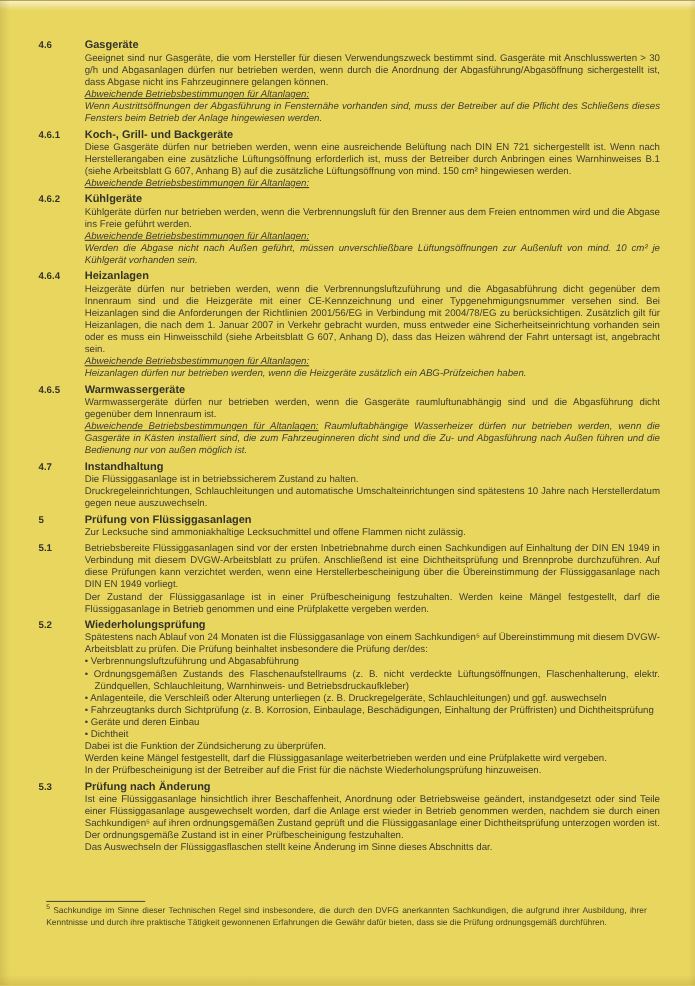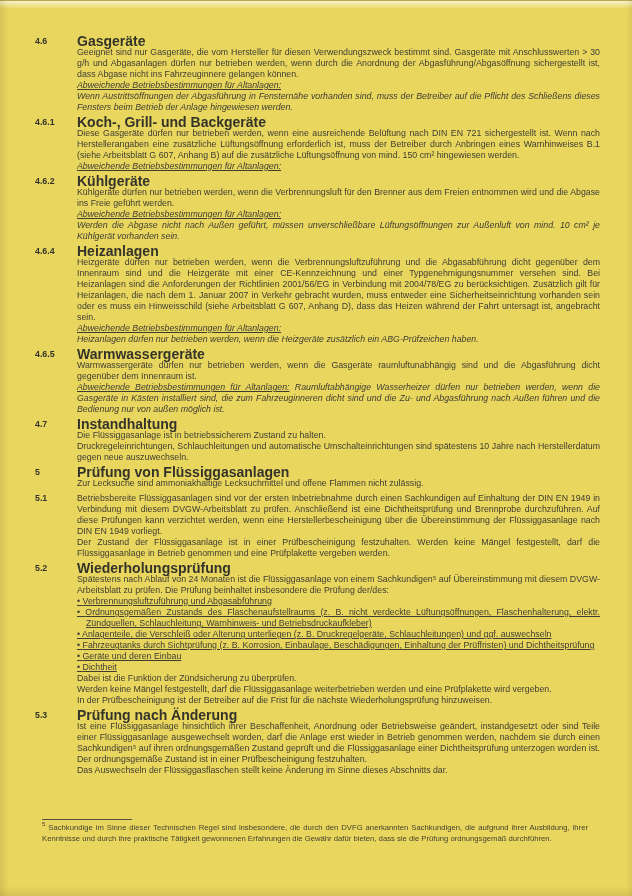--- a/index.html
+++ b/index.html
@@ -35,31 +35,31 @@
   .content{
     position:absolute;left:35px;right:32px;top:36px;
     font-size:8.8px;line-height:11px;text-align:justify;
   }
   .section{position:relative;padding-left:42px;margin-top:4px;}
   .section:first-child{margin-top:0;}
   .num{
     position:absolute;left:0;top:0;font-weight:bold;color:#34332a;
     white-space:nowrap;
   }
-  .title{font-weight:bold;color:#34332a;margin:0;font-size:14px;line-height:11px;text-align:left;}
+  .title{font-weight:bold;color:#34332a;margin:0;font-size:10px;line-height:11px;text-align:left;}
   p{margin:0;}
   .alt-label{
     font-style:italic;text-decoration:underline;
   }
   .italic{font-style:italic;}
   ul.checks{
     margin:0;padding:0;list-style:none;
   }
   ul.checks li{
-    padding-left:9px;text-indent:-9px;text-decoration:underline;
+    padding-left:9px;text-indent:-9px;
   }
   ul.checks li::before{content:"• ";}
 
   .footnote{
     position:absolute;left:42px;right:44px;top:819px;
     font-size:7.7px;line-height:10.6px;text-align:justify;color:#45432f;
   }
   .fn-rule{
     width:90px;height:0;border-top:1px solid #55513a;margin-bottom:3px;
   }

